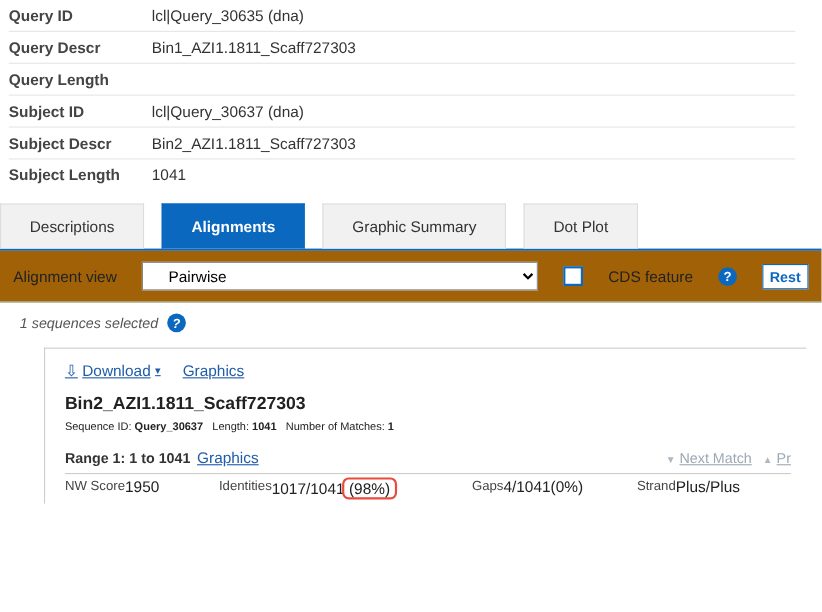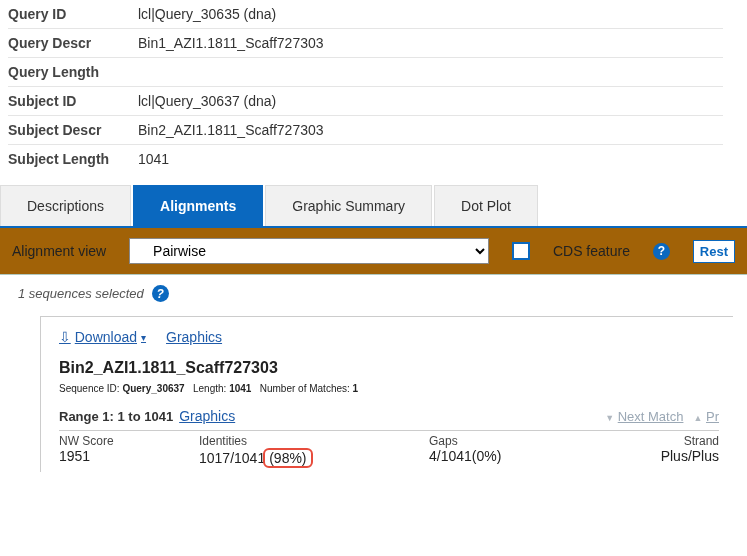--- a/index.html
+++ b/index.html
@@ -3,21 +3,21 @@
 <meta charset="utf-8">
 <style>
 * { box-sizing: border-box; margin: 0; padding: 0; }
 body { font-family: Arial, Helvetica, sans-serif; font-size: 13px; color: #333; background: #fff; width: 747px; overflow: hidden; }
 .meta-table { padding: 0 24px 12px 8px; }
 .meta-row { display: flex; padding: 6px 0; border-bottom: 1px solid #e5e5e5; }
 .meta-row:last-child { border-bottom: none; }
 .meta-label { width: 130px; font-weight: bold; color: #444; font-size: 14px; }
 .meta-value { flex: 1; color: #333; font-size: 14px; }
 .tabs { display: flex; border-bottom: 2px solid #0a68bf; background: #fff; }
-.tab { padding: 12px 26px; background: #f1f1f1; border: 1px solid #ddd; border-bottom: none; margin-right: 2px; cursor: pointer; font-size: 14px; color: #333; }
+.tab { padding: 12px 26px; background: #f1f1f1; border: 1px solid #ddd; border-bottom: none; margin-right: 16px; cursor: pointer; font-size: 14px; color: #333; }
 .tab.active { background: #0a68bf; color: #fff; border-color: #0a68bf; font-weight: bold; }
 .align-bar { background: #a16207; padding: 10px 12px; display: flex; align-items: center; border-bottom: 1px solid #b0c8bf; justify-content: space-between; }
 .align-bar-label { font-size: 14px; color: #222; }
 .align-select { flex: 0 0 360px; height: 26px; border: 1px solid #888; background: #fff; font-size: 14px; padding: 2px 19px; }
 .checkbox { width: 18px; height: 18px; border: 2px solid #0a68bf; background: #fff; display: inline-block; }
 .cds-label { font-size: 14px; color: #222; }
 .help-icon { width: 17px; height: 17px; border-radius: 50%; background: #0a68bf; color: #fff; font-weight: bold; font-size: 12px; display: inline-flex; align-items: center; justify-content: center; }
 .reset-btn { border: 1.5px solid #0a68bf; color: #0a68bf; background: #fff; padding: 3px 6px; font-weight: bold; font-size: 13px; cursor: pointer; }
 .sel-bar { padding: 10px 18px; font-style: italic; color: #555; display: flex; align-items: center; gap: 8px; font-size: 13px; }
 .result-box { margin: 4px 14px 0 40px; border: 1px solid #ccc; border-right: none; border-bottom: none; padding: 12px 14px 4px 18px; }
@@ -26,21 +26,21 @@
 .dl-icon { color: #205caa; font-size: 14px; }
 .seq-title { font-weight: bold; font-size: 16px; color: #222; margin-bottom: 6px; }
 .seq-meta { font-size: 10px; color: #222; margin-bottom: 14px; }
 .seq-meta b { font-weight: bold; }
 .range-row { font-size: 13px; font-weight: bold; color: #333; margin-bottom: 6px; display: flex; align-items: center; }
 .range-row .graphics-link { font-weight: normal; margin-left: 6px; }
 .nav-links { margin-left: auto; color: #888; font-weight: normal; font-size: 13px; display: flex; gap: 10px; align-items: center; }
 .nav-link { color: #9ba8b5; text-decoration: underline; }
 .tri { font-size: 9px; color: #b0b8c0; }
 .stats-row { display: flex; border-top: 1px solid #ccc; padding-top: 3px; font-size: 13px; }
-.stats-col { display: flex; flex-direction: column; }
+.stats-col { display: flex; }
 .stats-col.c1 { width: 140px; }
 .stats-col.c2 { width: 230px; }
 .stats-col.c3 { width: 150px; }
 .stats-col.c4 { flex: 1; text-align: right; }
 .stats-head { font-size: 12px; color: #444; }
 .stats-val { font-size: 14px; color: #222; }
 .highlight-box { display: inline-block; border: 2px solid #e74c3c; border-radius: 6px; padding: 0 4px; margin-left: -2px; }
 </style>
 </head>
 <body>
@@ -116,21 +116,21 @@
     <span class="link graphics-link">Graphics</span>
     <span class="nav-links">
       <span><span class="tri">▼</span> <span class="nav-link">Next Match</span></span>
       <span><span class="tri">▲</span> <span class="nav-link">Pr</span></span>
     </span>
   </div>
 
   <div class="stats-row">
     <div class="stats-col c1">
       <span class="stats-head">NW Score</span>
-      <span class="stats-val">1951</span>
+      <span class="stats-val">1950</span>
     </div>
     <div class="stats-col c2">
       <span class="stats-head">Identities</span>
       <span class="stats-val">
         <span>1017/1041</span><span class="highlight-box">(98%)</span>
       </span>
     </div>
     <div class="stats-col c3">
       <span class="stats-head">Gaps</span>
       <span class="stats-val">4/1041(0%)</span>

